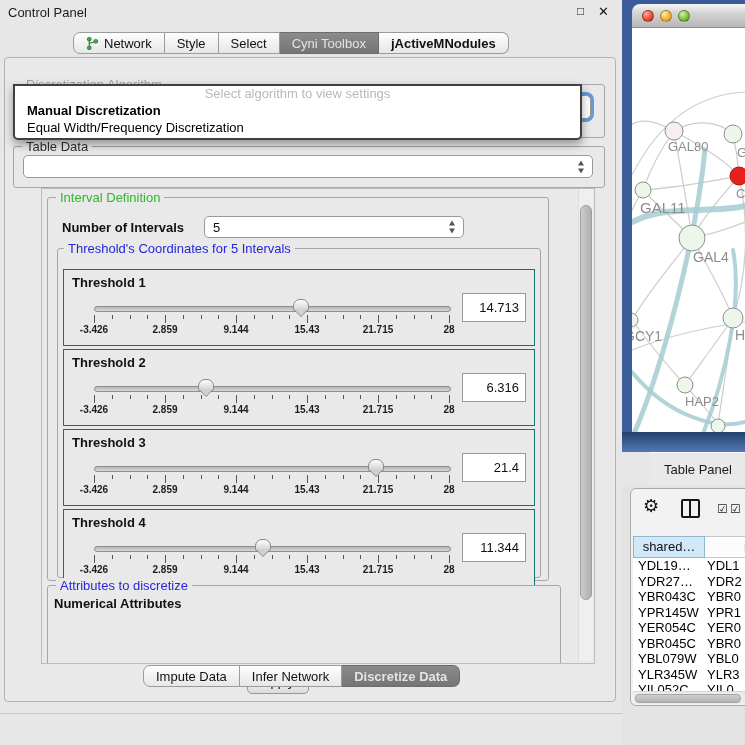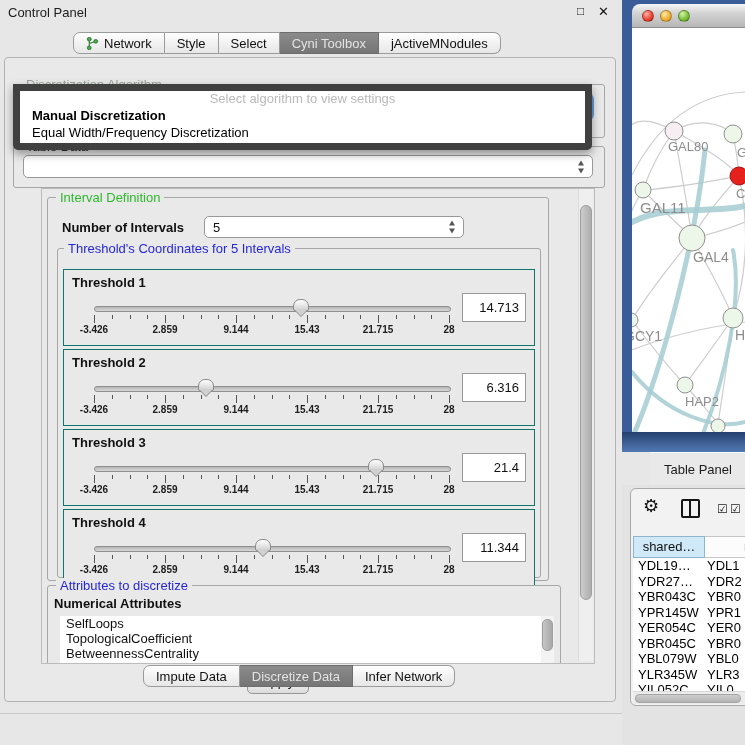--- a/index.html
+++ b/index.html
@@ -11,21 +11,21 @@
   .titlebar{position:absolute;left:0;top:0;width:622px;height:26px;}
   .tb-title{position:absolute;left:8px;top:5px;font-size:13px;color:#1c1c1c;}
   .win-float{position:absolute;left:577px;top:4px;font-size:12px;color:#222;font-weight:bold;}
   .win-close{position:absolute;left:598px;top:4px;font-size:13px;color:#111;font-weight:bold;}
 
   
   .segmented{position:absolute;display:flex;height:22px;z-index:5;}
   .seg{display:flex;align-items:center;gap:5px;padding:0 12px;border:1px solid #9b9b9b;border-left:none;
        background:linear-gradient(#ffffff,#f3f3f3 45%,#e7e7e7);font-size:13px;color:#111;white-space:nowrap;}
   .seg:first-child{border-left:1px solid #9b9b9b;border-radius:7px 0 0 7px;}
-  .seg:last-child{border-radius:0 7px 7px 0;}
+  .seg:last-child{border-radius:0 7px 7px 0;font-weight:bold;}
   .seg.sel{background:linear-gradient(#8b8b8b,#757575);color:#e3e3e3;border-color:#6d6d6d;}
   #top-tabs{left:73px;top:32px;}
   #bottom-tabs{left:143px;top:665px;}
 
   
   .outer-panel{position:absolute;left:4px;top:57px;width:610px;height:643px;border:1px solid #b3b3b3;
                border-radius:4px;background:#e9e9e9;}
   .group{position:absolute;border:1px solid #a6a6a6;border-radius:3px;}
   .gtitle{position:absolute;top:-8px;left:8px;background:#e9e9e9;padding:0 4px;font-size:13px;white-space:nowrap;}
   .gtitle.green{color:#2db82d;}
@@ -37,21 +37,21 @@
   .combo{position:absolute;background:#fff;border:1px solid #999;border-radius:5px;line-height:22px;
          padding-left:8px;font-size:13px;box-sizing:border-box;}
   .algo-combo{left:9px;top:10px;width:568px;height:24px;box-shadow:0 0 0 3px rgba(84,147,214,.9);}
   .stepper{position:absolute;right:5px;top:50%;transform:translateY(-50%);width:11px;height:13px;}
   .stepper::before{content:"";position:absolute;left:2px;top:0;border-left:3px solid transparent;
                    border-right:3px solid transparent;border-bottom:5px solid #555;}
   .stepper::after{content:"";position:absolute;left:2px;bottom:0;border-left:3px solid transparent;
                   border-right:3px solid transparent;border-top:5px solid #555;}
 
   
-  .popup{position:absolute;left:13px;top:84px;width:565px;height:52px;background:#fff;border:7px solid #404040;
+  .popup{position:absolute;left:13px;top:84px;width:565px;height:52px;background:#fff;border:2px solid #404040;
          border-radius:0 0 5px 5px;box-shadow:0 4px 10px rgba(0,0,0,.38);z-index:50;overflow:hidden;}
   .popup-prompt{height:16px;line-height:16px;text-align:center;color:#b9b9b9;font-size:13px;}
   .popup-item{height:17px;line-height:17px;padding-left:12px;font-size:13px;color:#000;}
   .popup-item.bold{font-weight:bold;}
 
   .td-group{left:13px;top:146px;width:590px;height:40px;}
   .td-combo{left:9px;top:8px;width:570px;height:23px;}
 
   
   .scrollpane{position:absolute;left:41px;top:188px;width:552px;height:474px;border:1px solid #bcbcbc;
@@ -354,47 +354,37 @@
                 <span class="tlab" style="left: 100%;">28</span>
               </div>
               <div class="tvalue">11.344</div>
             </div>
           </div>
       </div>
     </div>
     <div class="group attr-group">
       <span class="gtitle blue">Attributes to discretize</span>
       <span class="attr-header">Numerical Attributes</span>
-      <div class="listbox">
-        <div id="attr-items">
-            <div class="attr-item">SelfLoops</div>
-            <div class="attr-item">TopologicalCoefficient</div>
-            <div class="attr-item">BetweennessCentrality</div>
-          </div>
-        <div class="list-vscroll">
-          <div class="list-vthumb"></div>
-        </div>
-      </div>
     </div>
   </div>
   <div class="vscrollbar">
     <div class="vthumb"></div>
   </div>
 
   <div class="apply-btn">Apply</div>
   <div class="hline"></div>
   <div id="bottom-tabs" class="segmented">
       <div class="seg">
         <span>Impute Data</span>
       </div>
+      <div class="seg">
+        <span>Infer Network</span>
+      </div>
       <div class="seg sel">
         <span>Discretize Data</span>
-      </div>
-      <div class="seg">
-        <span>Infer Network</span>
       </div>
     </div>
 
   <div class="net-area">
     <div class="net-titlebar">
       <div class="light red"></div>
       <div class="light yellow"></div>
       <div class="light green"></div>
     </div>
     <div class="net-canvas">

